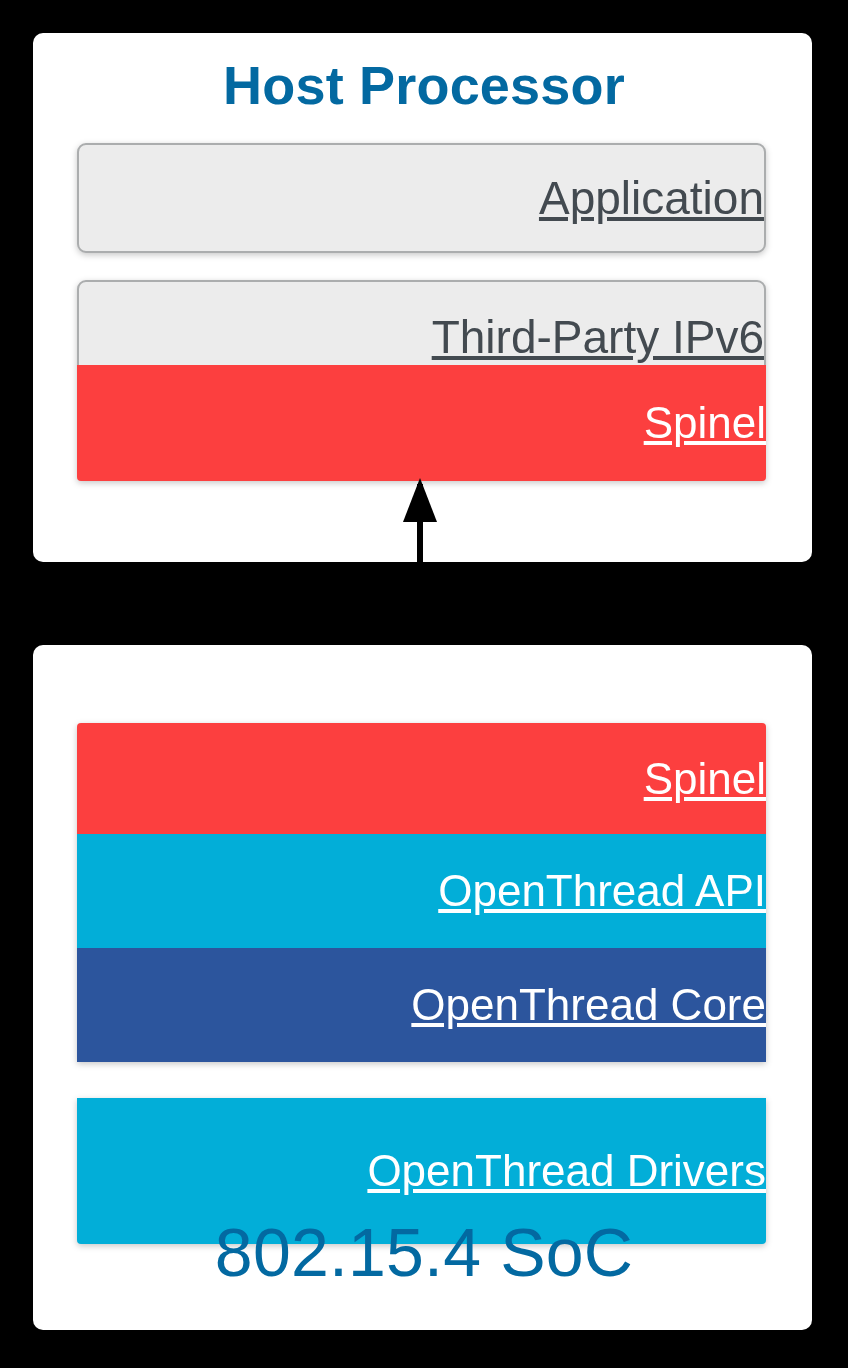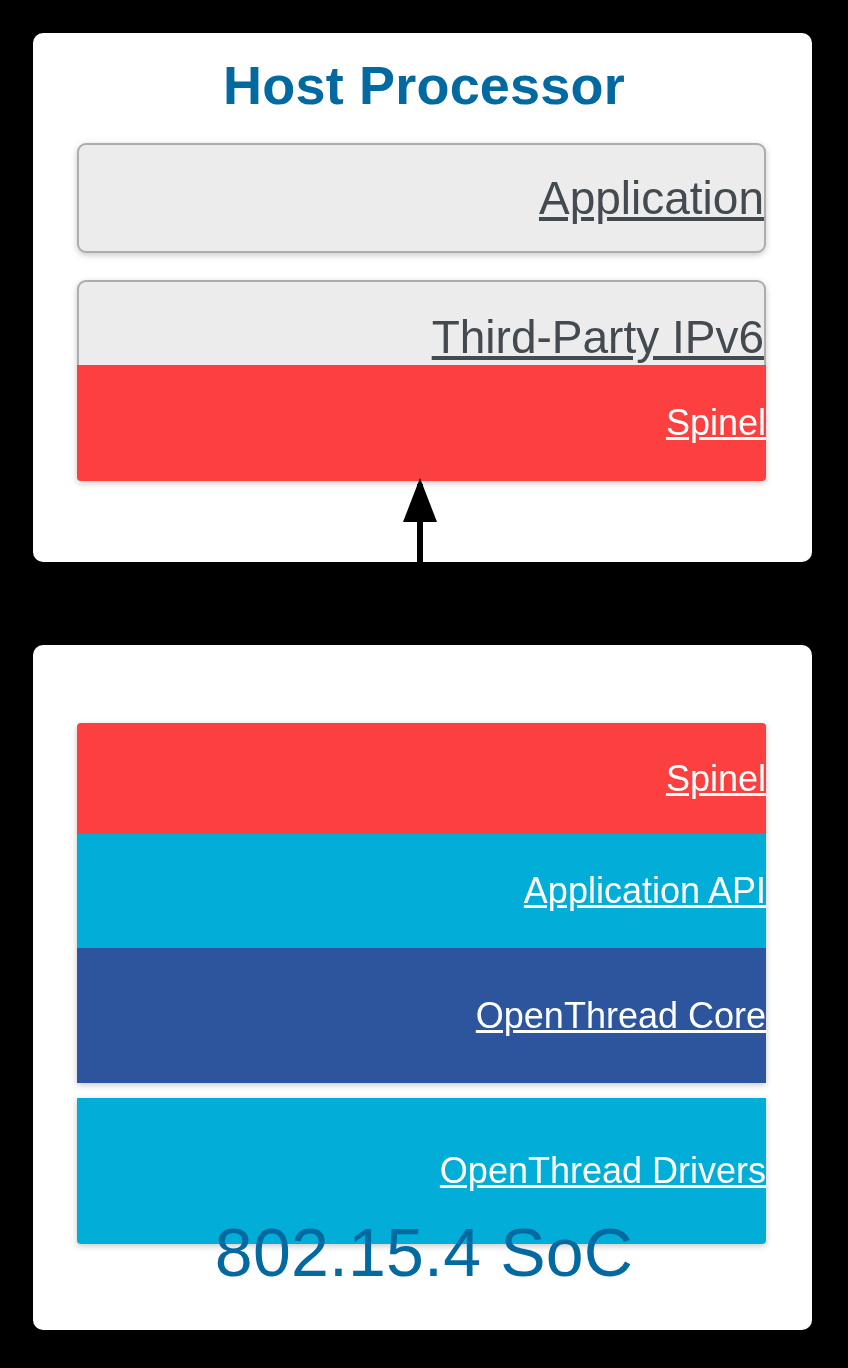--- a/index.html
+++ b/index.html
@@ -107,34 +107,34 @@
     background: #ececec;
     border: 2px solid #abadae;
     border-radius: 9px;
     color: #434a50;
     font-size: 46px;
     font-weight: normal;
   }
   
   .layer-solid {
     color: #ffffff;
-    font-size: 36px;
+    font-size: 44px;
     font-weight: normal;
     border: 0;
   }
 
   
   .l-application   { top: 0px;   height: 110px; }
   .l-thirdparty    { top: 109px; height: 114px; margin-top: 28px; }
   .l-spinel-host   { top: 222px; height: 116px; border-radius: 0 0 4px 4px; }
 
   
   .l-spinel-soc    { top: 0px;   height: 111px; border-radius: 4px 4px 0 0; }
   .l-ot-api        { top: 111px; height: 114px; }
-  .l-ot-core       { top: 225px; height: 135px; }
+  .l-ot-core       { top: 225px; height: 114px; }
   .l-ot-drivers    { top: 375px; height: 146px; border-radius: 0 0 4px 4px; }
 
   
   .connector {
     position: absolute;
     left: 389px;
     top: 470px;
     width: 62px;
     height: 264px;
   }
@@ -180,21 +180,21 @@
   <div class="card card-soc">
   </div>
 
   <div class="stack stack-soc">
 
     <div class="layer layer-solid l-spinel-soc" style="background:#fc3f3f;">
       <span class="layer-label">Spinel</span>
     </div>
 
     <div class="layer layer-solid l-ot-api" style="background:#02aed8;">
-      <span class="layer-label">Application API</span>
+      <span class="layer-label">OpenThread API</span>
     </div>
 
     <div class="layer layer-solid l-ot-core" style="background:#2c559d;">
       <span class="layer-label">OpenThread Core</span>
     </div>
 
     <div class="layer layer-solid l-ot-drivers" style="background:#02aed8;">
       <span class="layer-label">OpenThread Drivers</span>
     </div>
 

